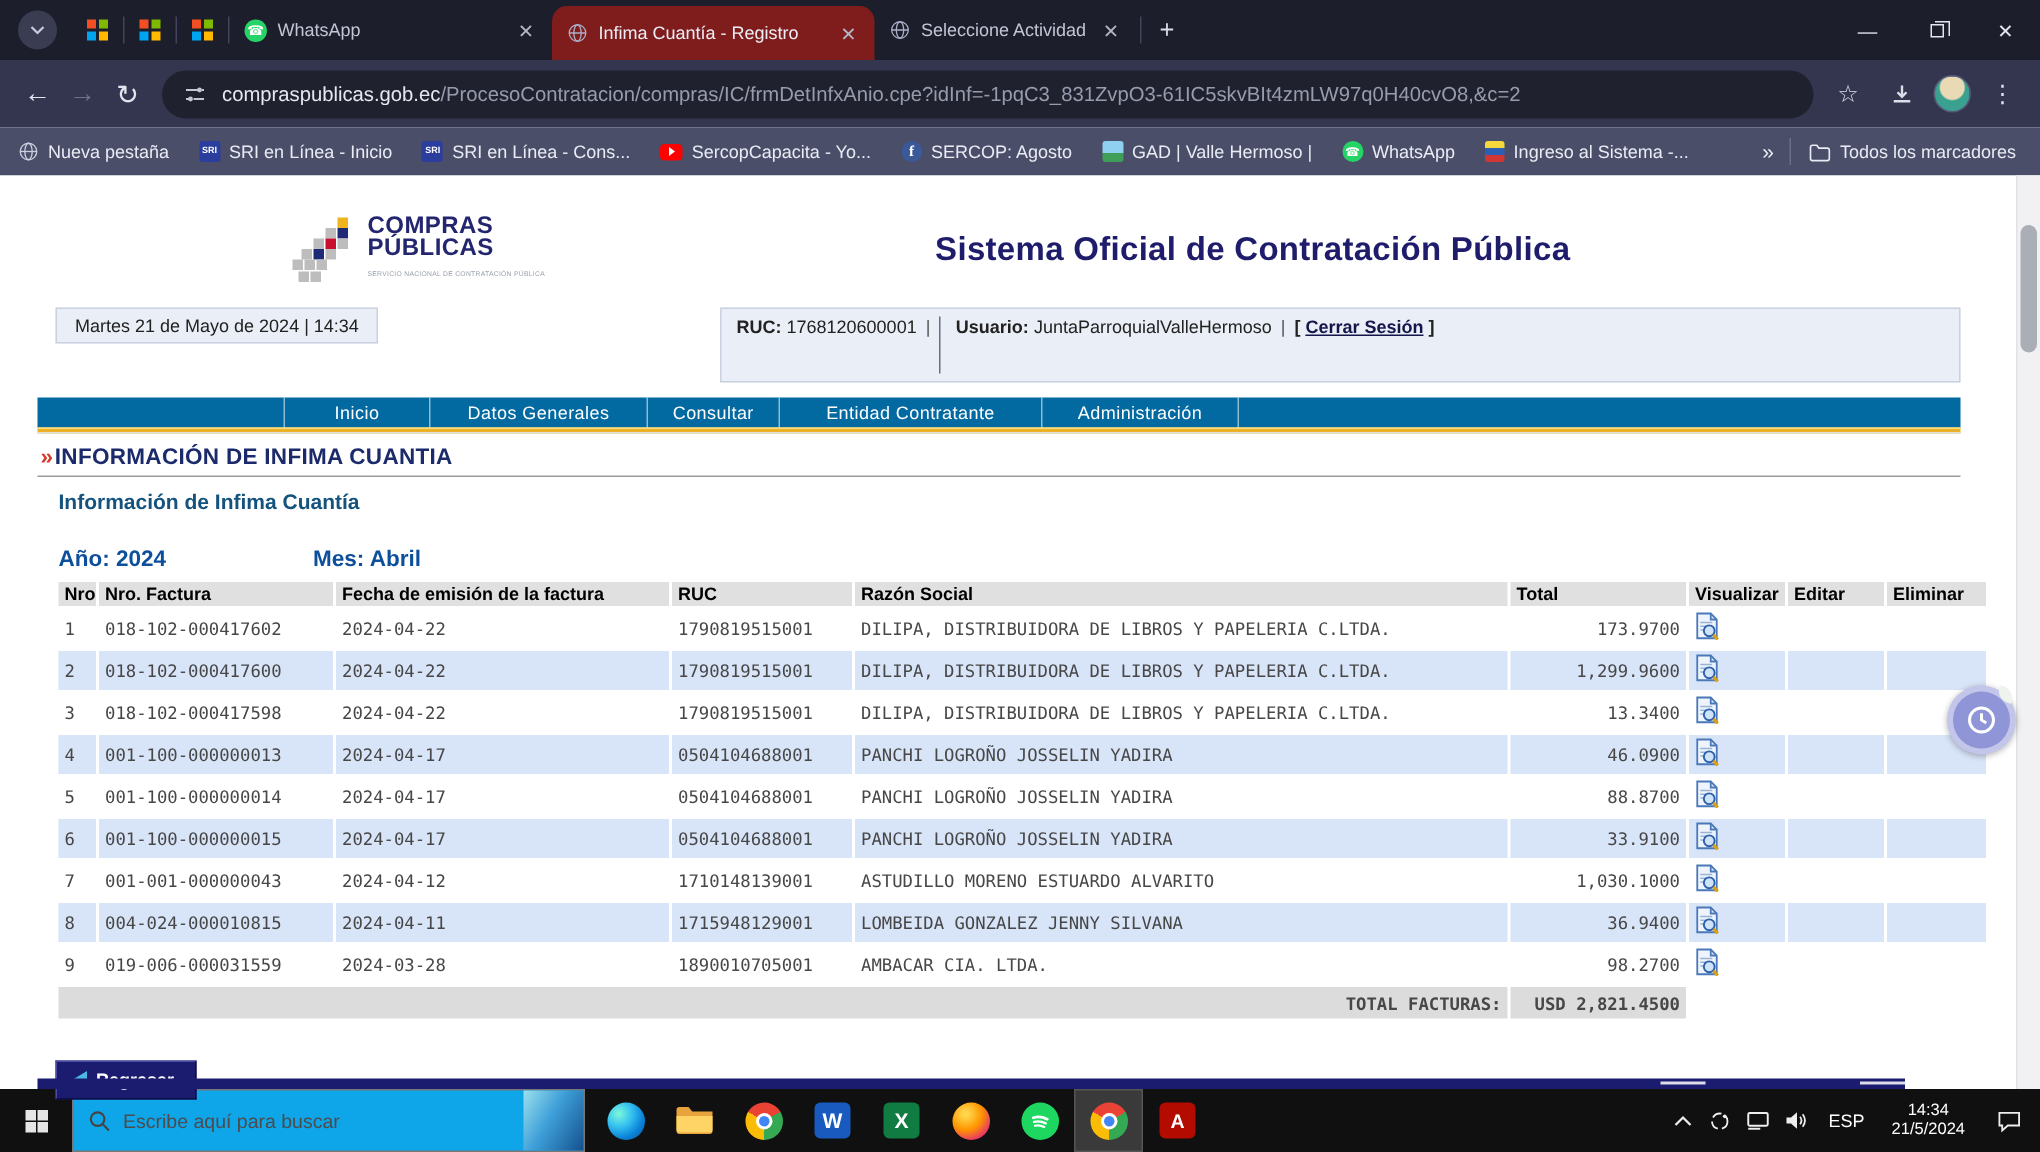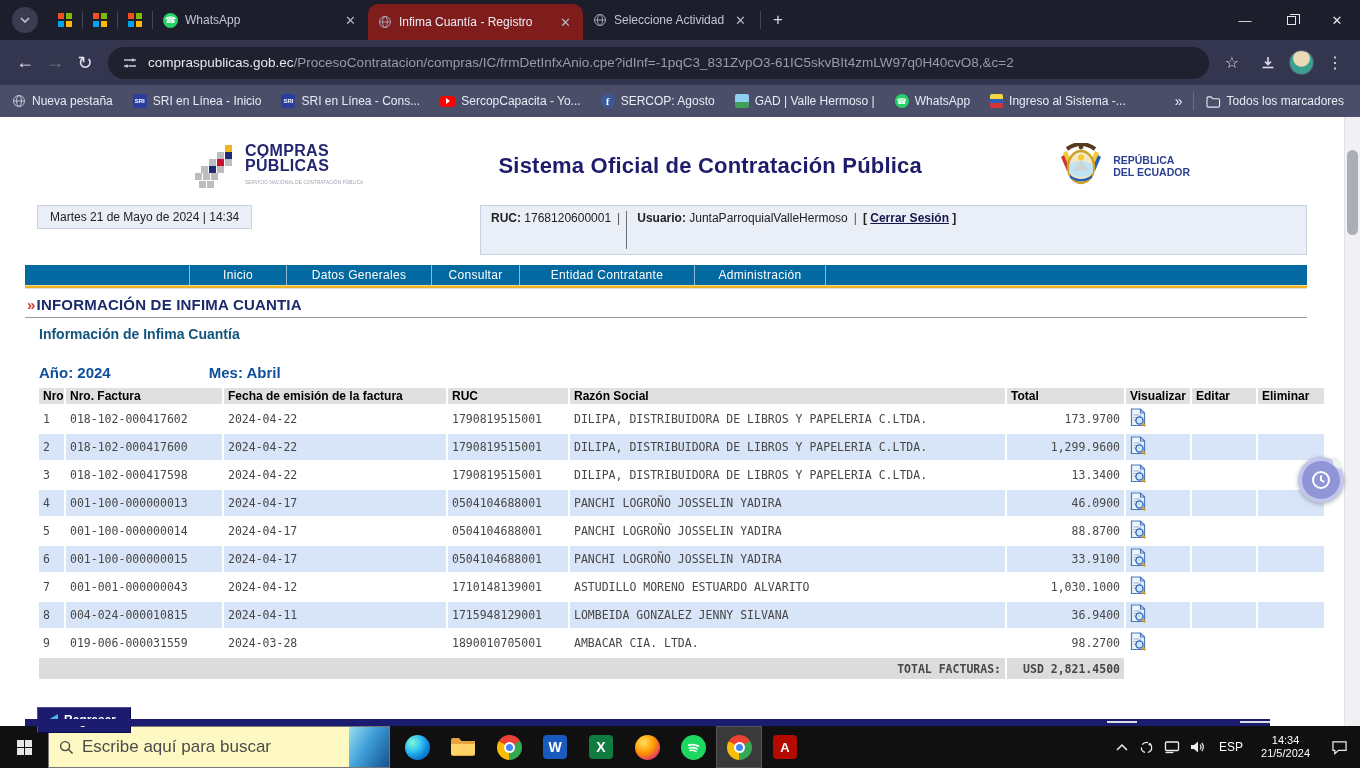--- a/index.html
+++ b/index.html
@@ -132,22 +132,22 @@
   .float-widget .inner { width:38px; height:38px; border-radius:50%; background:#8f95d6;
     display:flex; align-items:center; justify-content:center; position:relative; }
   .float-widget .leaf { position:absolute; top:-3px; right:-2px; width:10px; height:10px; background:#eef3ee;
     border-radius:0 80% 0 80%; transform:rotate(15deg); }
 
   
   .taskbar { height:42px; background:#101010; display:flex; align-items:stretch; color:#fff; }
   .tb-start { width:48px; display:flex; align-items:center; justify-content:center; }
   .win-logo { display:grid; grid-template-columns:7px 7px; grid-template-rows:7px 7px; gap:1px; }
   .win-logo i { background:#e6e6e6; }
-  .tb-search { width:342px; background:#fef9c3; border:1px solid #777; display:flex; align-items:center;
-    color:#4c4c4c; font-size:17px; }
+  .tb-search { width:342px; background:#0ea5e9; border:1px solid #777; display:flex; align-items:center;
+    color:#4c4c4c; font-size:13px; }
   .tb-search .s-label { margin-left:8px; }
   .search-img { width:40px; height:40px; margin-left:auto;
     background:linear-gradient(120deg,#9be0ee 0%,#3e9fd8 45%,#15518e 100%); }
   .tb-apps { display:flex; align-items:stretch; margin-left:4px; }
   .tb-app { width:46px; display:flex; align-items:center; justify-content:center; }
   .tb-app.active { background:#3a3a3a; box-shadow:inset 0 0 0 1px #555; }
   .ico-edge { width:25px; height:25px; border-radius:50%;
     background:radial-gradient(circle at 30% 30%, #7df9d8 0%, #35c1f1 35%, #0b84d8 65%, #0a50a0 100%); }
   .ico-chrome { width:25px; height:25px; border-radius:50%; position:relative;
     background:conic-gradient(from 60deg, #34a853 0 120deg, #fbbc05 120deg 240deg, #ea4335 240deg 360deg); }
@@ -338,39 +338,20 @@
           <i style="left:4px;top:38px"></i>
             <i style="left:12px;top:38px"></i>
         </span>
         <span class="logo-text">
           <div class="l1">COMPRAS</div>
           <div class="l1">PÚBLICAS</div>
           <div class="tag">SERVICIO NACIONAL DE CONTRATACIÓN PÚBLICA</div>
         </span>
       </div>
       <div class="site-title">Sistema Oficial de Contratación Pública</div>
-      <div class="emblem-wrap">
-        <svg width="48" height="46" viewBox="0 0 48 46">
-          <path d="M6 10 L12 24 L16 22 L10 8 Z" fill="#f3cc30"></path>
-            <path d="M4 14 L10 28 L13 26 L7 12 Z" fill="#d23434"></path>
-          <path d="M42 10 L36 24 L32 22 L38 8 Z" fill="#f3cc30"></path>
-            <path d="M44 14 L38 28 L35 26 L41 12 Z" fill="#2c5fb4"></path>
-          <path d="M10 6 Q24 -4 38 6" stroke="#5a3a1e" stroke-width="4" fill="none"></path>
-          <circle cx="24" cy="4" r="2.4" fill="#5a3a1e"></circle>
-          <ellipse cx="24" cy="24" rx="13" ry="16" fill="#f2e7c8" stroke="#c9a227" stroke-width="2.5"></ellipse>
-          <path d="M12 22 Q24 14 36 22 L36 30 Q24 38 12 30 Z" fill="#bfe3f2"></path>
-          <path d="M16 28 L24 17 L32 28 Z" fill="#cfd4d8"></path>
-          <circle cx="24" cy="14.5" r="3" fill="#f3cc30"></circle>
-          <path d="M13 32 Q24 40 35 32 L35 35 Q24 42 13 35 Z" fill="#2c5fb4"></path>
-        </svg>
-        <span class="republic">
-          <div>REPÚBLICA</div>
-          <div>DEL ECUADOR</div>
-        </span>
-      </div>
     </div>
 
     <div class="infobar">
       <div class="datebox">Martes 21 de Mayo de 2024 | 14:34</div>
       <div class="sessionbox">
         <span class="sb-ruc"><b>RUC:</b> <span>1768120600001</span><span class="sb-pipe">|</span></span>
         <span class="sb-div"></span>
         <span class="sb-user"><b>Usuario:</b> <span>JuntaParroquialValleHermoso</span><span class="sb-pipe">|</span><b><span>[ </span><span class="logout-link">Cerrar Sesión</span><span> ]</span></b></span>
       </div>
     </div>

